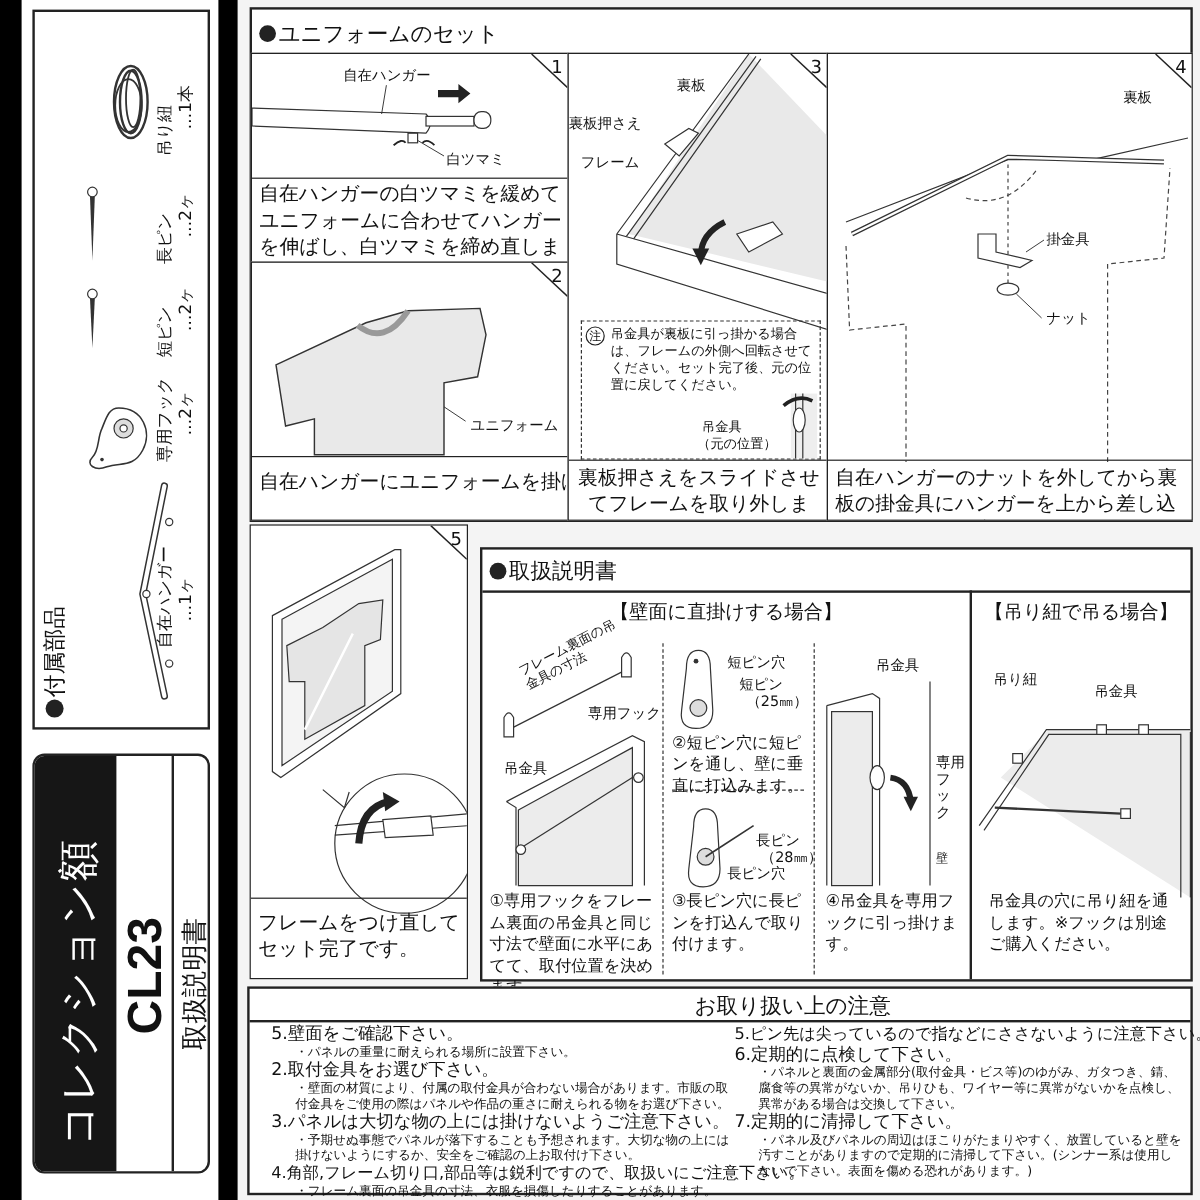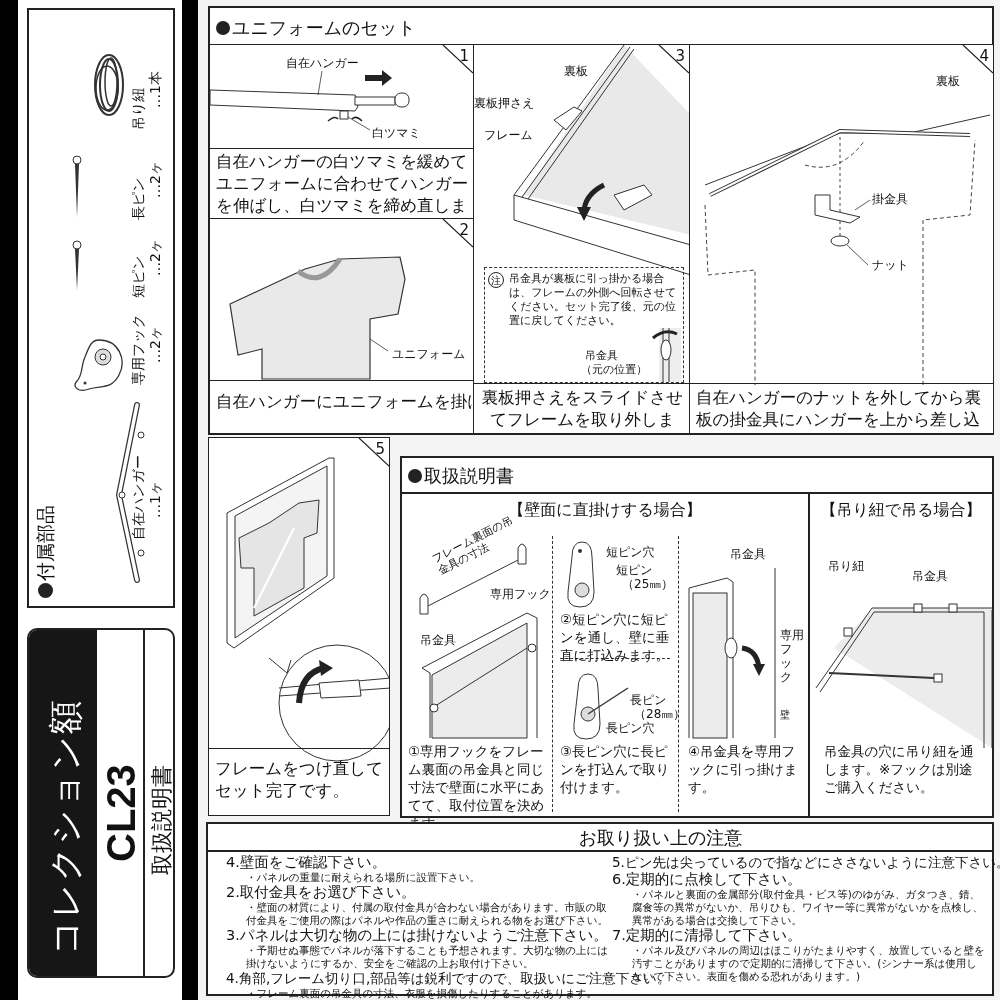--- a/index.html
+++ b/index.html
@@ -321,21 +321,21 @@
   <div class="lbl" style="left:426px; top:100px;">吊り紐</div>
   <div class="lbl" style="left:510px; top:110px;">吊金具</div>
   <div class="abs step-text" style="left:422px; top:284px; width:160px;">吊金具の穴に吊り紐を通します。※フックは別途ご購入ください。</div>
 </div>
 
 <div class="abs panel" style="left:206px; top:822px; width:788px; height:174px;">
   <div class="abs caution-title" style="left:0; top:2px; width:905px;">お取り扱い上の注意</div>
   <div class="abs" style="left:0; top:26px; width:784px; border-top:2px solid #222;"></div>
 
   <div class="abs" style="left:18px; top:30px; width:385px;">
-    <div class="c-h">4.壁面をご確認下さい。</div>
+    <div class="c-h">5.壁面をご確認下さい。</div>
     <div class="c-s">・パネルの重量に耐えられる場所に設置下さい。</div>
     <div class="c-h">2.取付金具をお選び下さい。</div>
     <div class="c-s">・壁面の材質により、付属の取付金具が合わない場合があります。市販の取付金具をご使用の際はパネルや作品の重さに耐えられる物をお選び下さい。</div>
     <div class="c-h">3.パネルは大切な物の上には掛けないようご注意下さい。</div>
     <div class="c-s">・予期せぬ事態でパネルが落下することも予想されます。大切な物の上には掛けないようにするか、安全をご確認の上お取付け下さい。</div>
     <div class="c-h" style="font-size:13.5px;">4.角部,フレーム切り口,部品等は鋭利ですので、取扱いにご注意下さい。</div>
     <div class="c-s">・フレーム裏面の吊金具の寸法、衣服を損傷したりすることがあります。</div>
   </div>
 
   <div class="abs" style="left:404px; top:30px; width:375px;">

